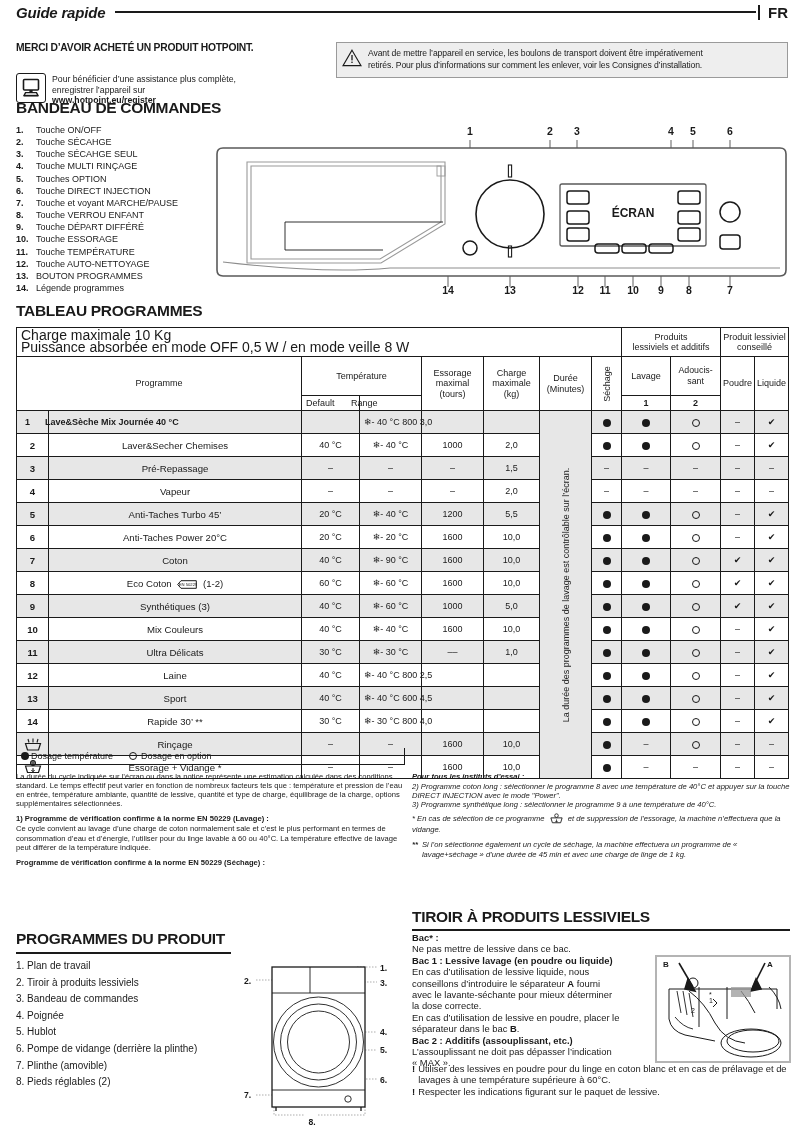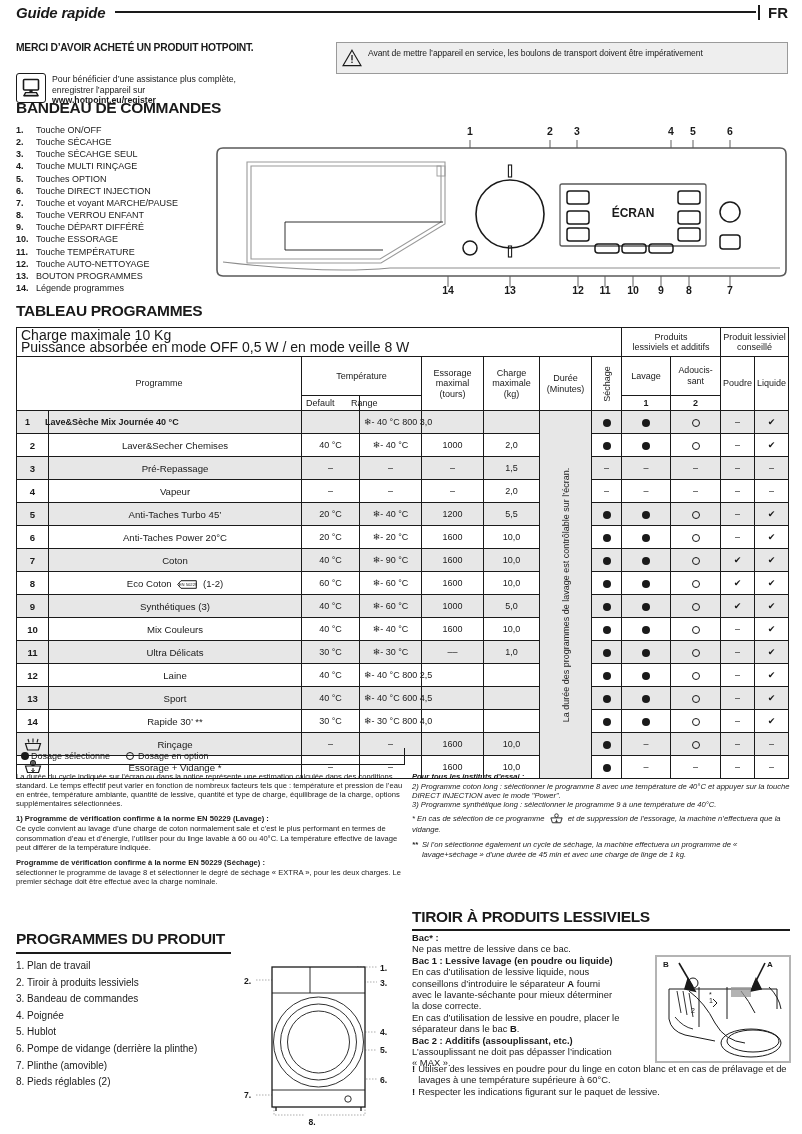--- a/index.html
+++ b/index.html
@@ -142,20 +142,21 @@
     <div class="warn-body">
       <div class="tri">
         <svg width="20" height="18" viewBox="0 0 20 18">
           <path d="M10 1.2 L19 16.6 L1 16.6 Z" fill="none" stroke="#1a1a1a" stroke-width="1.1"></path>
           <rect x="9.35" y="6" width="1.3" height="5.4" fill="#1a1a1a"></rect>
           <rect x="9.35" y="12.6" width="1.3" height="1.4" fill="#1a1a1a"></rect>
         </svg>
       </div>
       <div class="warn-txt">
         <div>Avant de mettre l’appareil en service, les boulons de transport doivent être impérativement</div>
+        <div>retirés. Pour plus d’informations sur comment les enlever, voir les Consignes d’installation.</div>
       </div>
     </div>
   </div>
 
   <div class="sect-title cp-title">BANDEAU DE COMMANDES</div>
 
   <div class="cp-list">
     <ul>
       <li>
           <span class="n">1.</span>
@@ -625,32 +626,31 @@
         <td class="val dash">–</td>
         <td class="val dash">–</td>
         <td class="val dash">–</td>
         <td class="val dash">–</td>
       </tr>
     </tbody>
   </table>
 
   <div class="pt-legend">
     <span class="dot-f"></span>
-    <span style="margin-left:-2px">Dosage sélectionne</span>
+    <span style="margin-left:-2px">Dosage température</span>
     <span class="sep"></span>
     <span class="dot-o"></span>
     <span>Dosage en option</span>
   </div>
 
   <div class="fn-left">
     <p class="fn-p">La durée du cycle indiquée sur l’écran ou dans la notice représente une estimation calculée dans des conditions standard. Le temps effectif peut varier en fonction de nombreux facteurs tels que : température et pression de l’eau en entrée, température ambiante, quantité de lessive, quantité et type de charge, équilibrage de la charge, options supplémentaires sélectionnées.</p>
     <p class="fn-p" style="margin-bottom:1px"><span class="fn-b">1) Programme de vérification confirme à la norme EN 50229  (Lavage) :</span></p>
     <p class="fn-p">Ce cycle convient au lavage d’une charge de coton normalement sale et c’est le plus performant en termes de consommation d’eau et d’énergie, l’utiliser pour du linge lavable à 60 ou 40°C. La température effective de lavage peut différer de la température indiquée.</p>
     <p class="fn-p" style="margin-bottom:1px"><span class="fn-b">Programme de vérification confirme à la norme EN 50229  (Séchage) :</span></p>
-    <p class="fn-p">sélectionner le programme de lavage 8 et sélectionner le degré de séchage « EXTRA », pour les deux charges. Le premier séchage doit être effectué avec la charge nominale.</p>
   </div>
 
   <div class="fn-right">
     <p class="fn-p" style="margin-bottom:1px"><span class="fn-b">Pour tous les instituts d’essai :</span></p>
     <p class="fn-p" style="margin-bottom:0">2)  Programme coton long : sélectionner le programme 8 avec une température de 40°C et appuyer sur la touche DIRECT INJECTION avec le mode "Power".</p>
     <p class="fn-p" style="margin-bottom:4px">3)  Programme synthétique long : sélectionner le programme 9 à une température de 40°C.</p>
     <p class="fn-p">
       <span>*  En cas de sélection de ce programme</span>
       <span style="display:inline-block;vertical-align:middle;margin:0 2px;">
         <svg width="15" height="12" viewBox="0 0 20 15">

